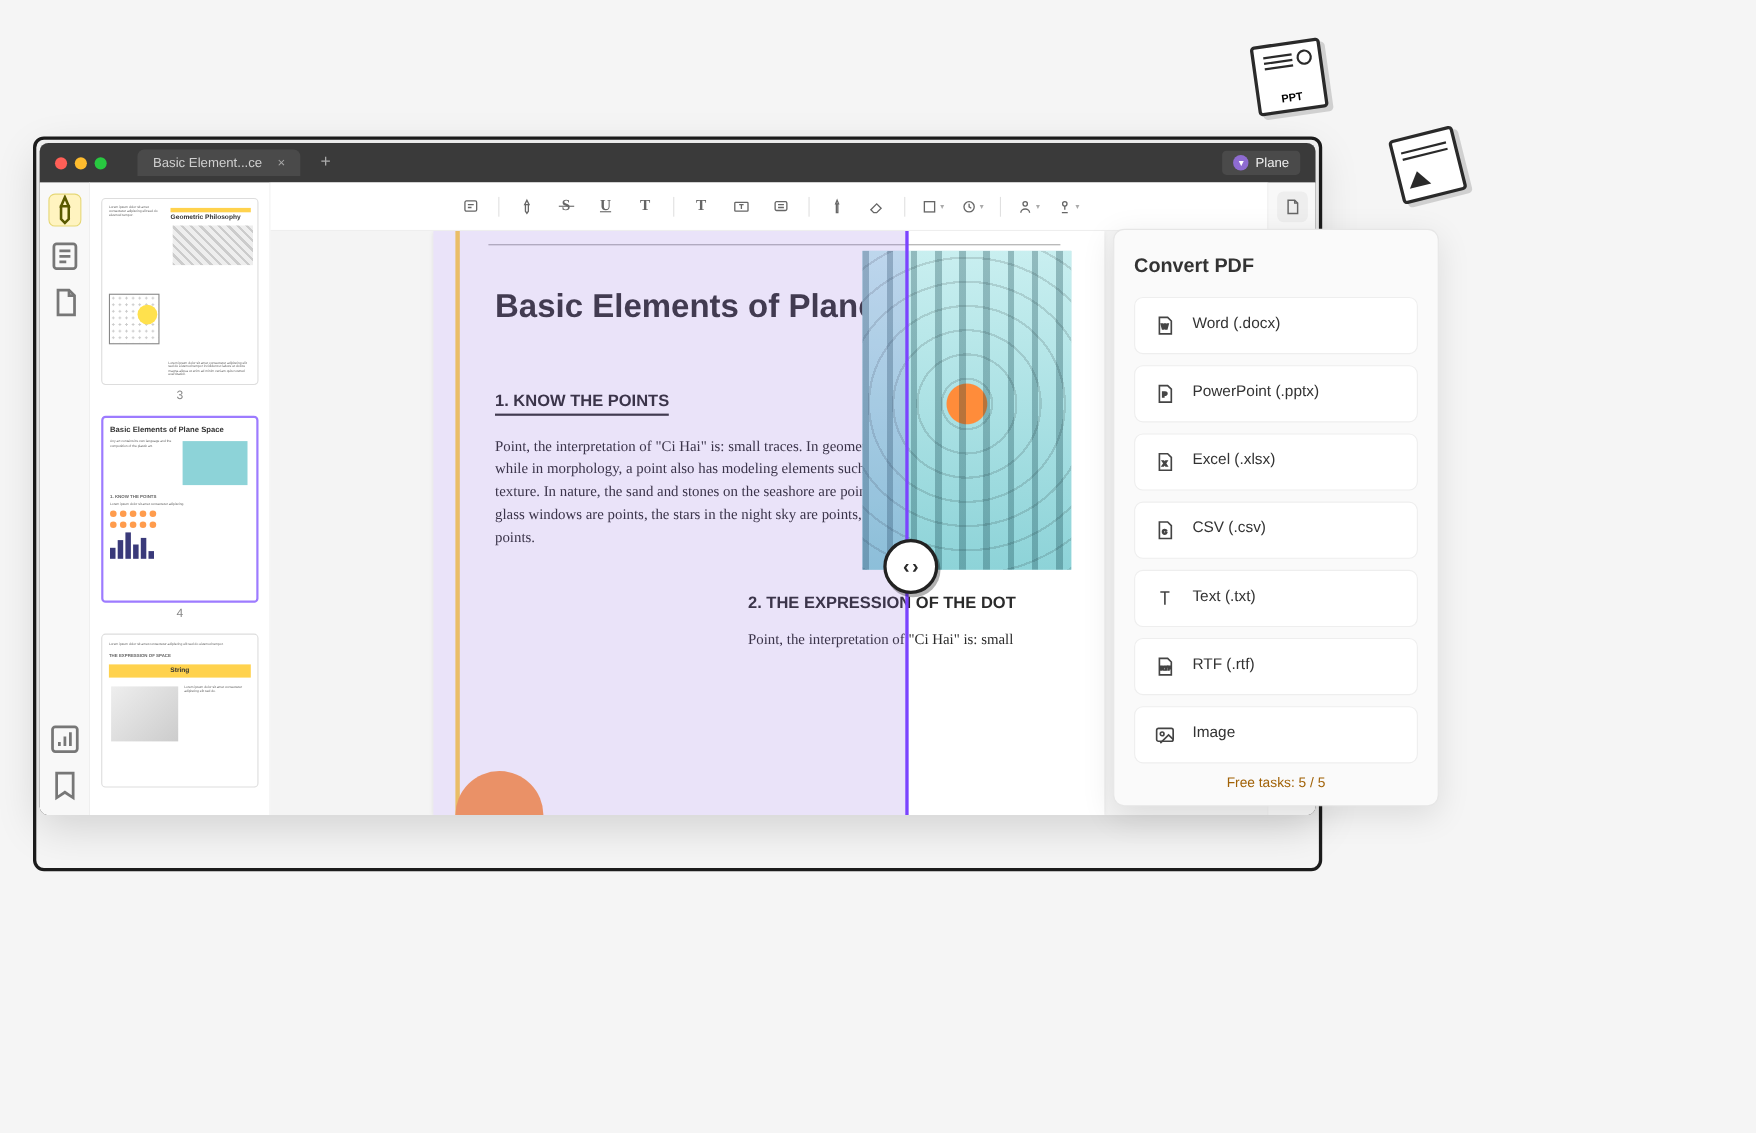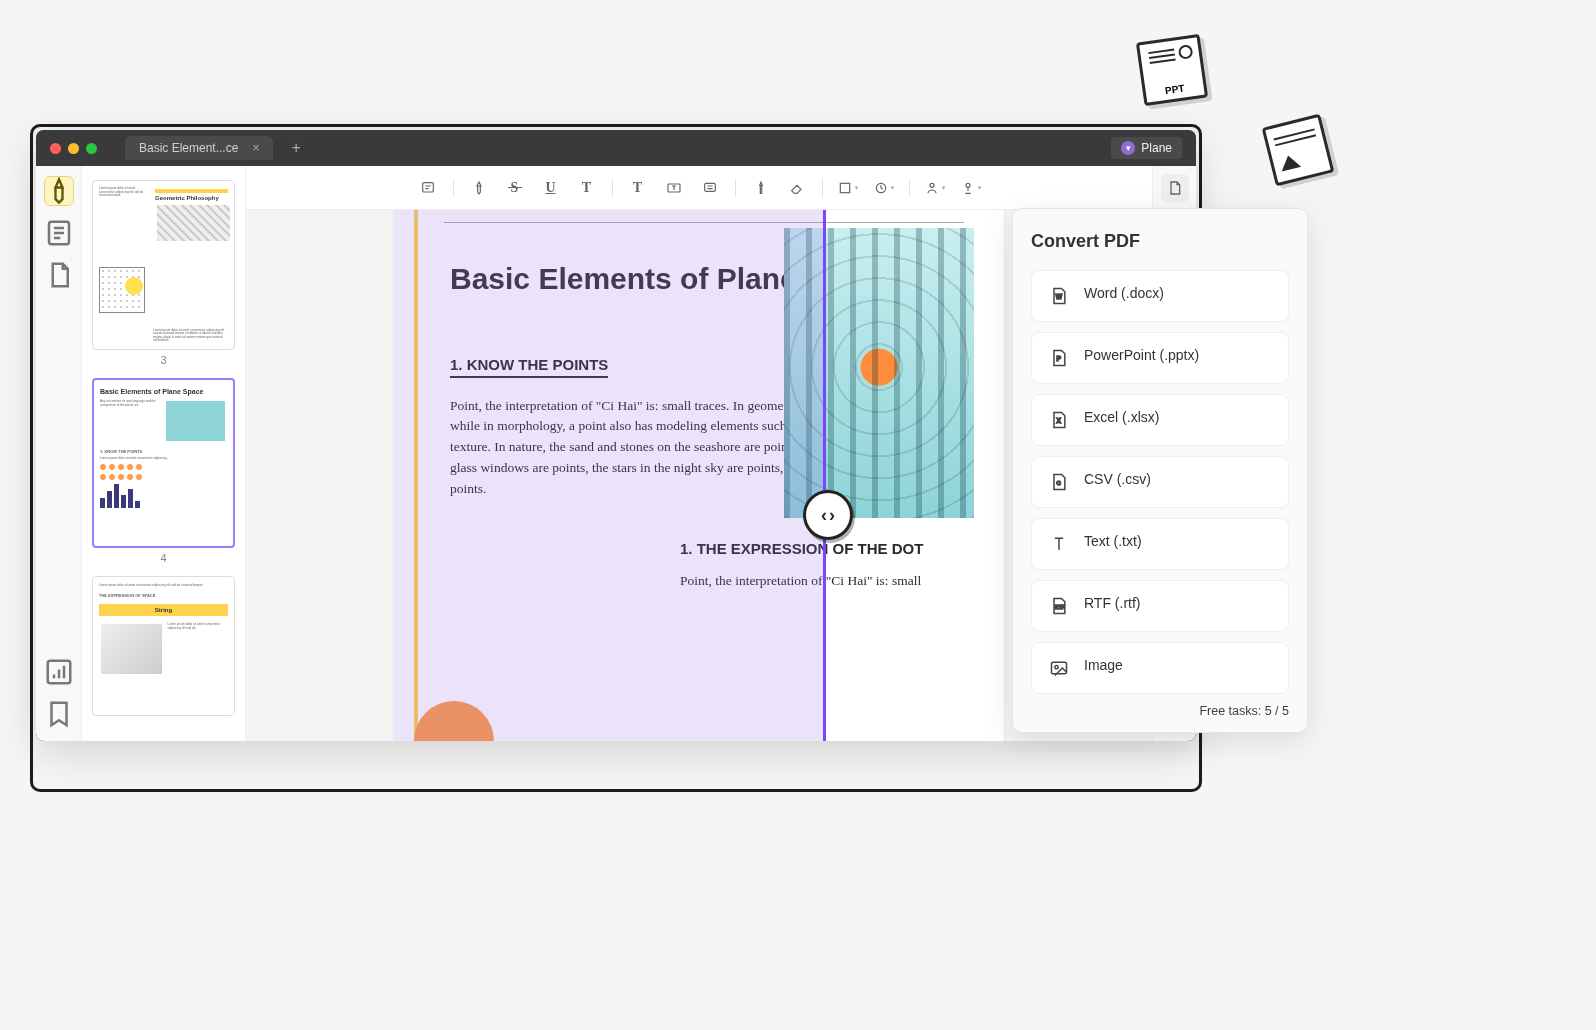--- a/index.html
+++ b/index.html
@@ -283,22 +283,22 @@
     font-size: 14px;
     color: #333;
   }
   .fmt-ico {
     width: 22px; height: 22px;
     color: #444;
     display:flex;align-items:center;justify-content:center;
   }
   .fmt-ico svg { width: 20px; height: 20px; }
   .free-tasks {
-    text-align: right;
-    color: #404040;
+    text-align: center;
+    color: #a16207;
     font-size: 12.5px;
     margin-top: 8px;
   }
   
   
   .sketch-ppt {
     position: absolute;
     left: 1140px; top: 38px;
     width: 64px; height: 64px;
     transform: rotate(-8deg);
@@ -542,21 +542,21 @@
       <div class="doc-viewport">
         <div class="doc-page">
           <div class="hrule"></div>
           <div class="doc-img-hero">
             <div class="tunnel"></div>
               <div class="bars"></div>
           </div>
           <h1 class="doc-title">Basic Elements of Plane Space</h1>
           <h2 class="doc-h2 under">1. KNOW THE POINTS</h2>
           <p class="doc-para">Point, the interpretation of "Ci Hai" is: small traces. In geometry, a point only has a position, while in morphology, a point also has modeling elements such as size, shape, color, and texture. In nature, the sand and stones on the seashore are points, the raindrops falling on the glass windows are points, the stars in the night sky are points, and the dust in the air is also points.</p>
-          <h2 class="doc-h2 indent">1. THE EXPRESSION OF THE DOT</h2>
+          <h2 class="doc-h2 indent">2. THE EXPRESSION OF THE DOT</h2>
           <p class="doc-para indent">Point, the interpretation of "Ci Hai" is: small</p>
           <div class="half-circle"></div>
 
           <div class="purple-overlay"></div>
           <div class="slider-handle">
             <span>‹</span>
             <span>›</span>
           </div>
         </div>
       </div>

